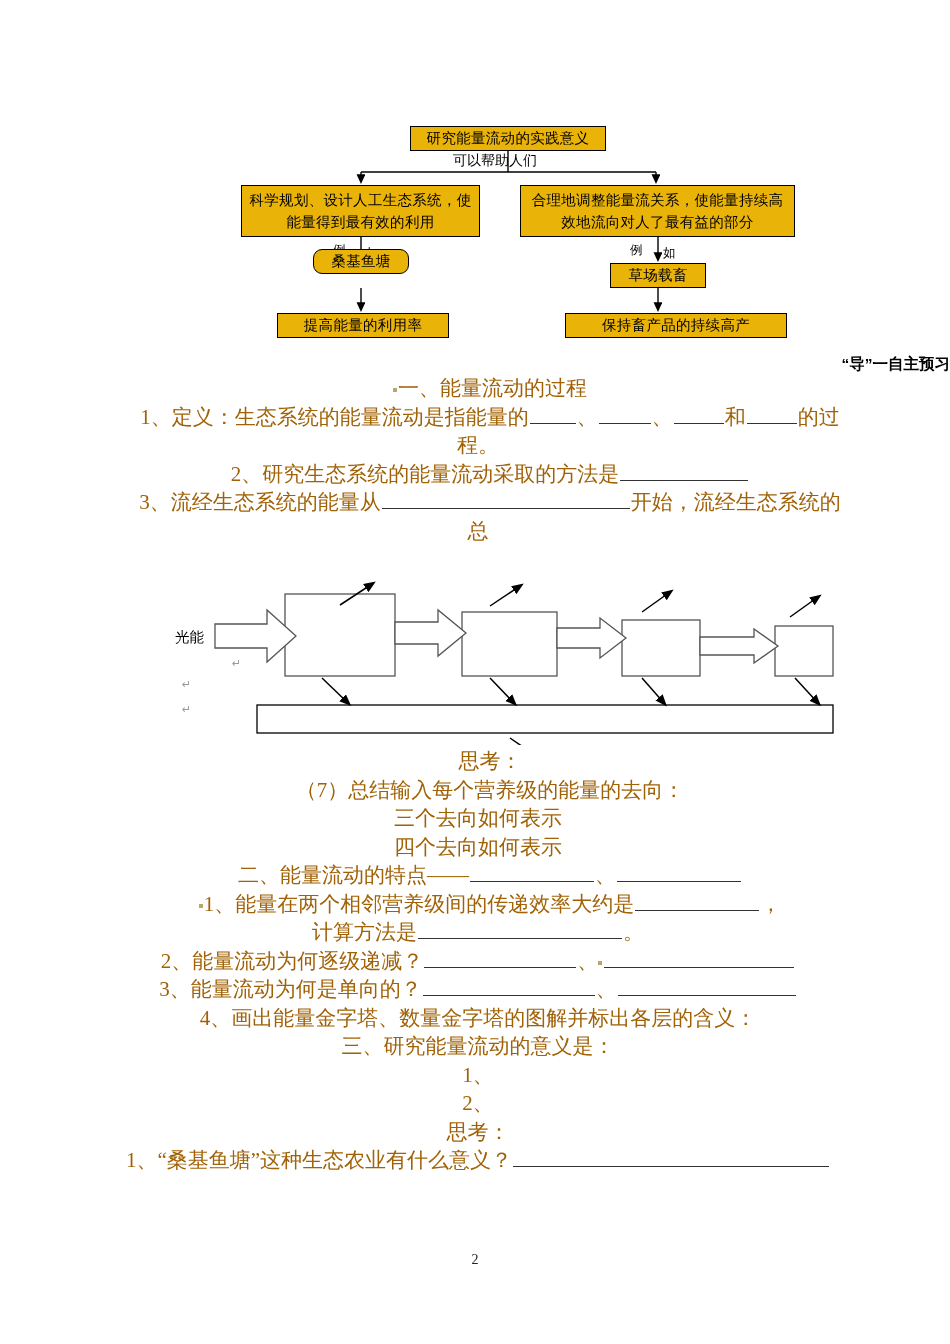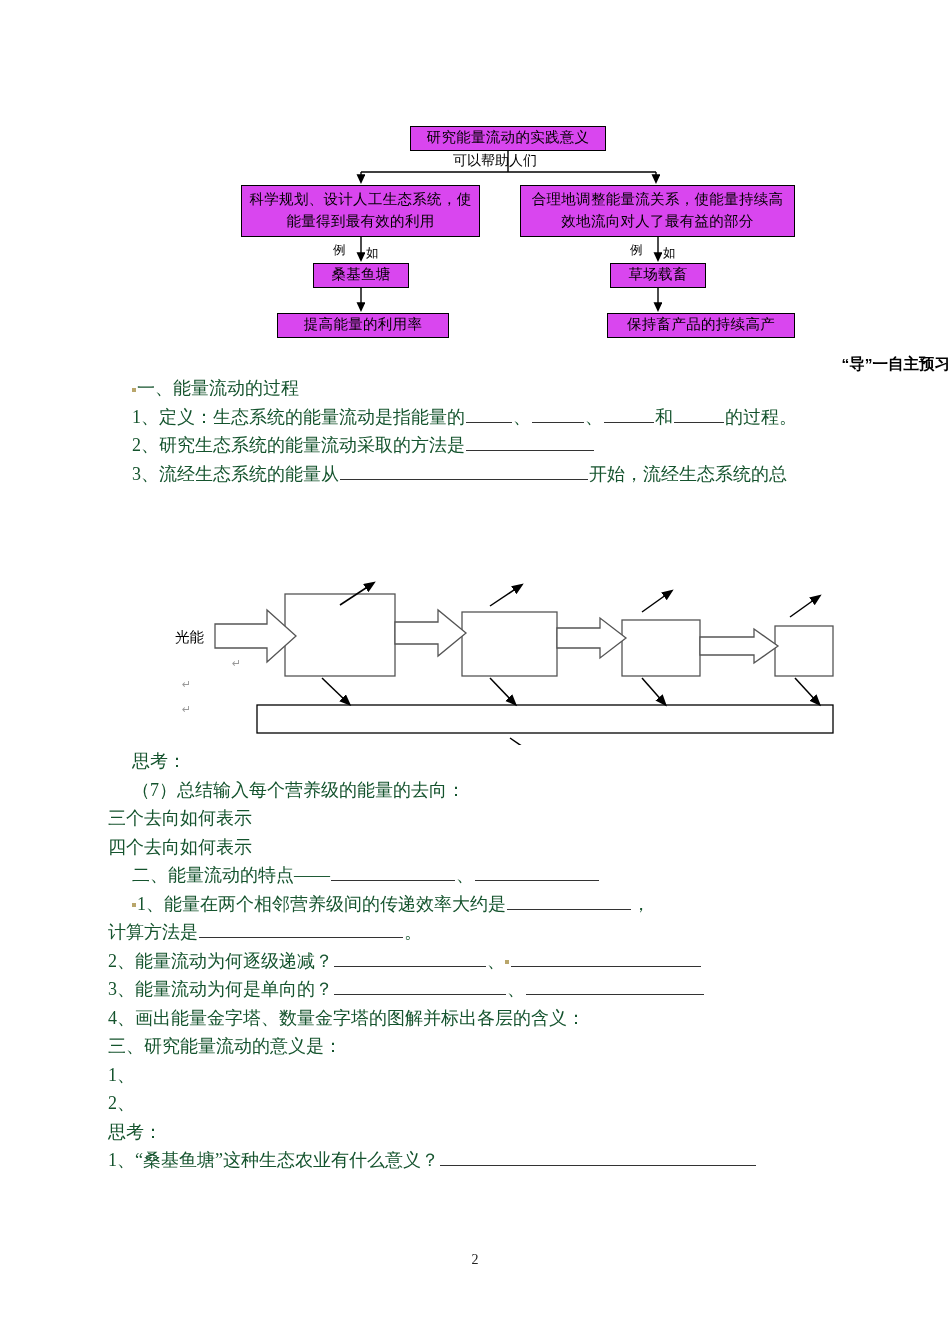--- a/index.html
+++ b/index.html
@@ -30,35 +30,35 @@
   .fc-svg { position: absolute; left: 0; top: 0; }
 
   .fc-box {
     position: absolute;
     border: 1.4px solid #000;
     box-sizing: border-box;
     display: flex;
     align-items: center;
     justify-content: center;
     text-align: center;
-    font-family: Liberation Mono, monospace;
+    font-family: Liberation Serif, serif;
     font-size: 14.5px;
     line-height: 1.55;
     letter-spacing: 0.3px;
-    background: #d946ef;
+    background: #eab308;
   }
   .fc-box.two-line { padding: 2px 6px; }
 
   #fc-title     { left: 410px; top: 126px; width: 196px; height: 25px; }
   #fc-left-main { left: 241px; top: 185px; width: 239px; height: 52px; }
   #fc-right-main{ left: 520px; top: 185px; width: 275px; height: 52px; }
-  #fc-left-eg   { left: 313px; top: 263px; width: 96px;  height: 25px; }
+  #fc-left-eg   { left: 313px; top: 249px; width: 96px;  height: 25px; border-radius: 9px; }
   #fc-right-eg  { left: 610px; top: 263px; width: 96px;  height: 25px; }
   #fc-left-res  { left: 277px; top: 313px; width: 172px; height: 25px; }
-  #fc-right-res { left: 565px; top: 313px; width: 188px; height: 25px; margin-left: 42px; }
+  #fc-right-res { left: 565px; top: 313px; width: 222px; height: 25px; }
 
   .fc-float-label {
     position: absolute;
     font-family: "Liberation Sans", "DejaVu Sans", sans-serif;
     font-size: 14px;
     white-space: nowrap;
     background: transparent;
   }
   #fc-helps      { left: 453px; top: 152px; }
   #fc-eg-left-a  { left: 333px; top: 242px; font-size: 12.5px; }
@@ -79,24 +79,25 @@
   }
 
   
   .body-text {
     position: absolute;
     left: 108px;
     top: 374px;
     width: 740px;
   }
   .line {
-    font-size: 18px;
+    font-size: 21px;
     line-height: 28.5px;
     white-space: pre-wrap;
-    color: #14532d;
+    color: #a16207;
+    text-align: center;
   }
   .line.indent { text-indent: 24px; }
   .line.noindent { text-indent: 0; }
   .blank {
     display: inline-block;
     border-bottom: 1px solid #333;
     vertical-align: baseline;
     height: 15px;
     margin: 0 1px;
   }

